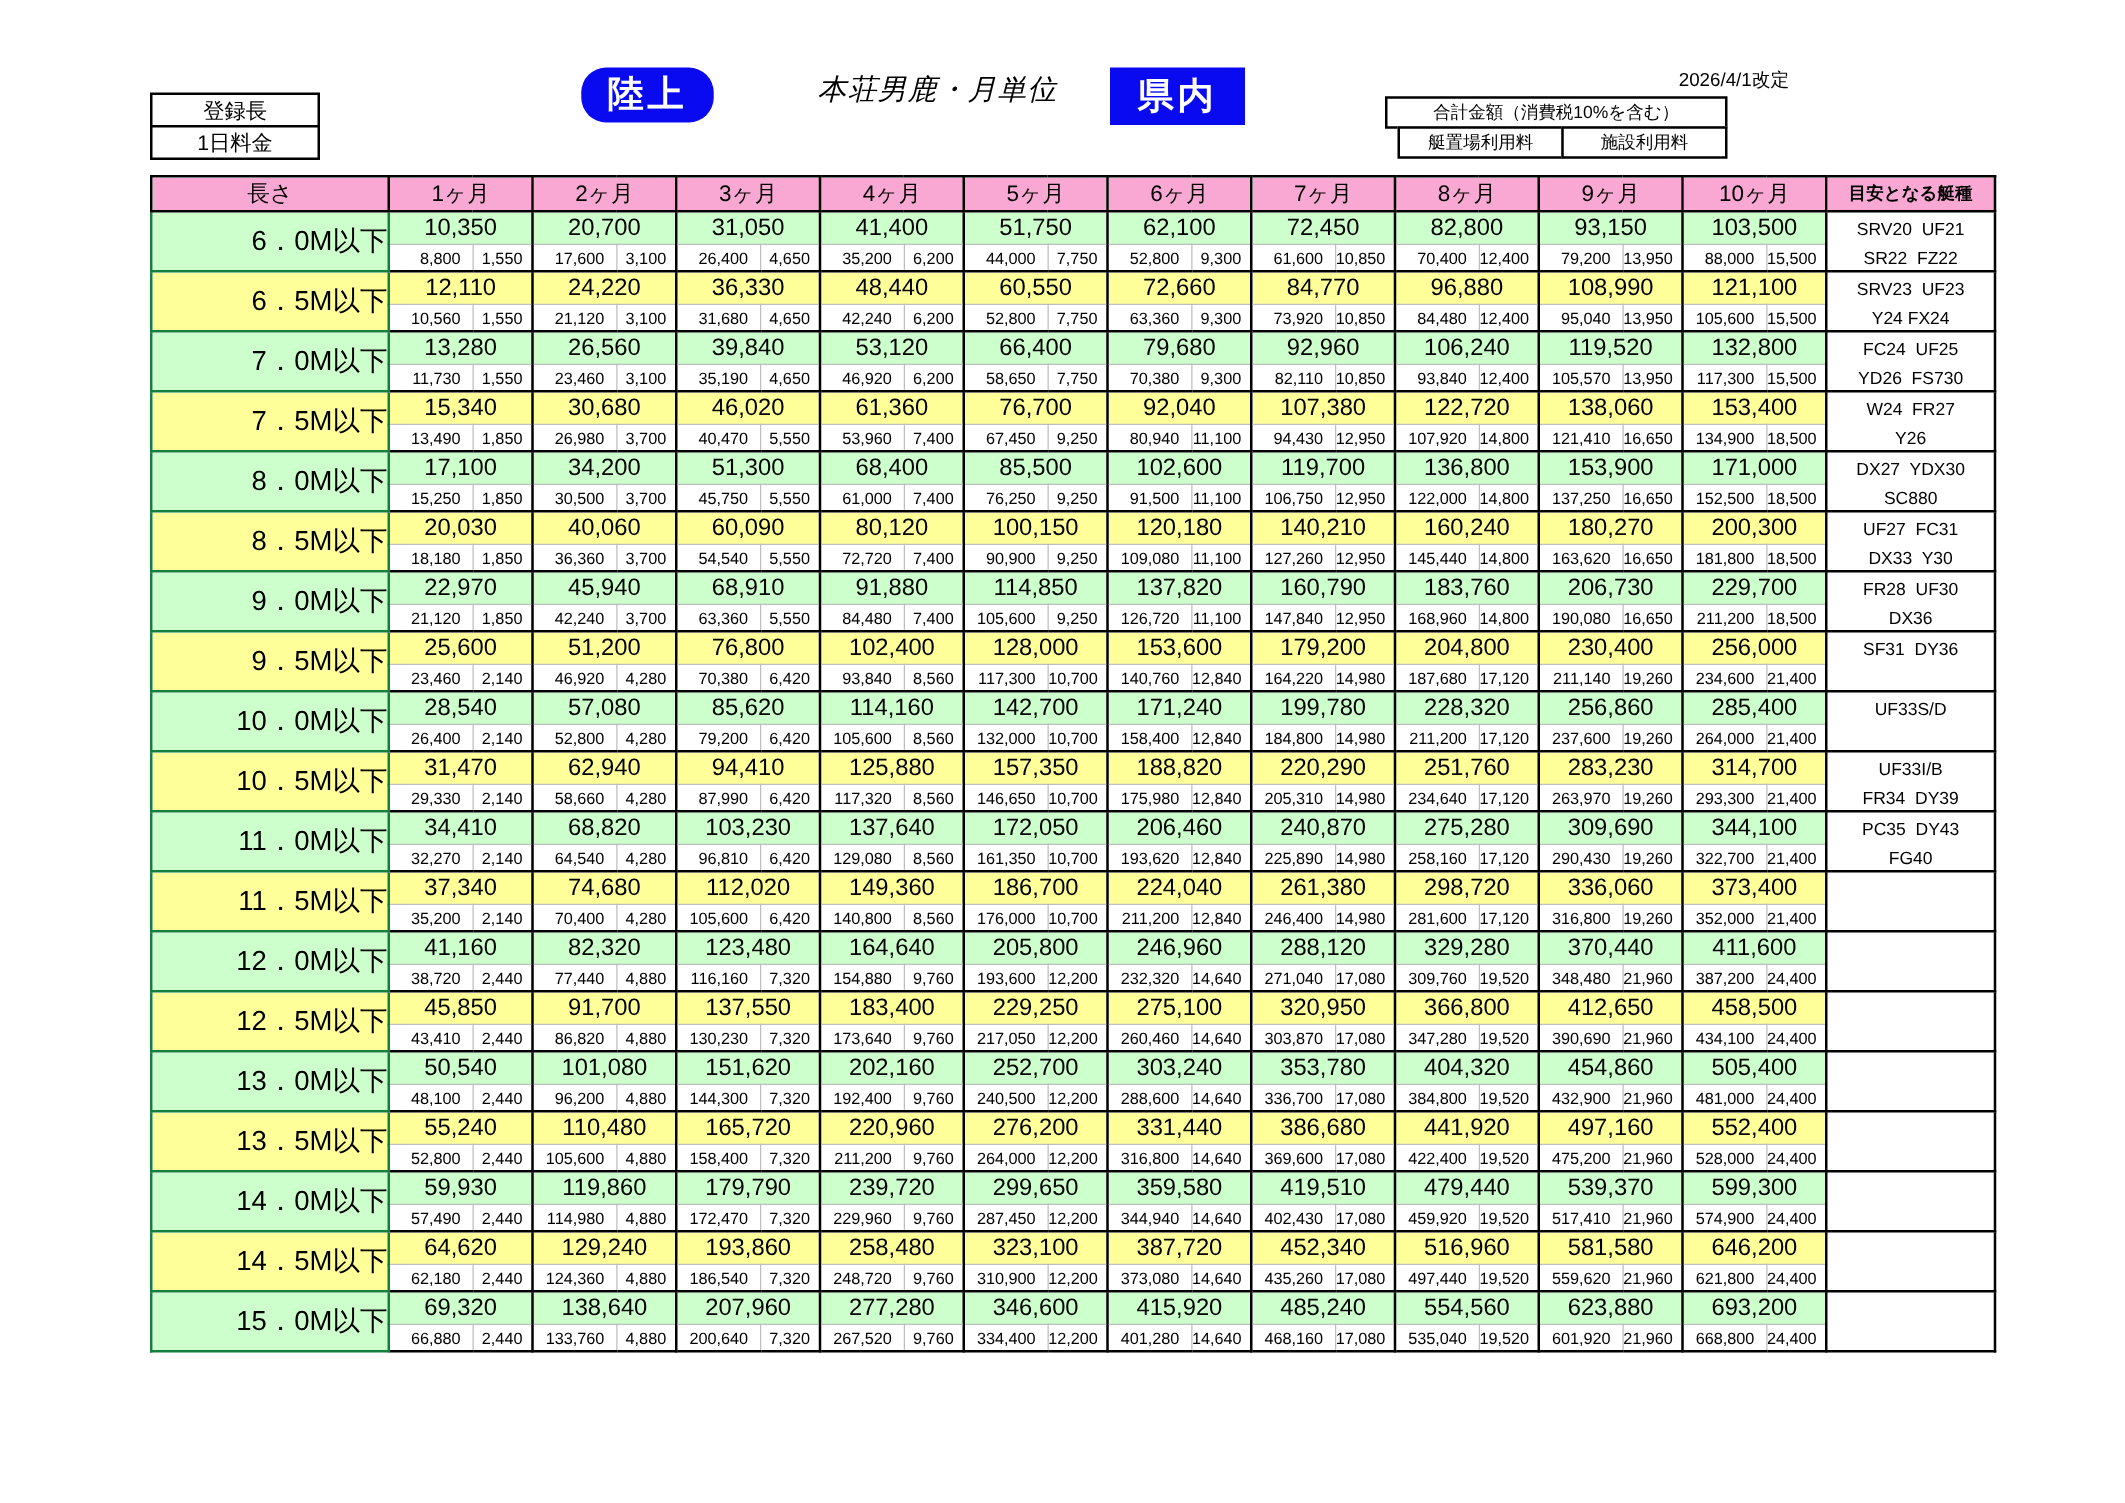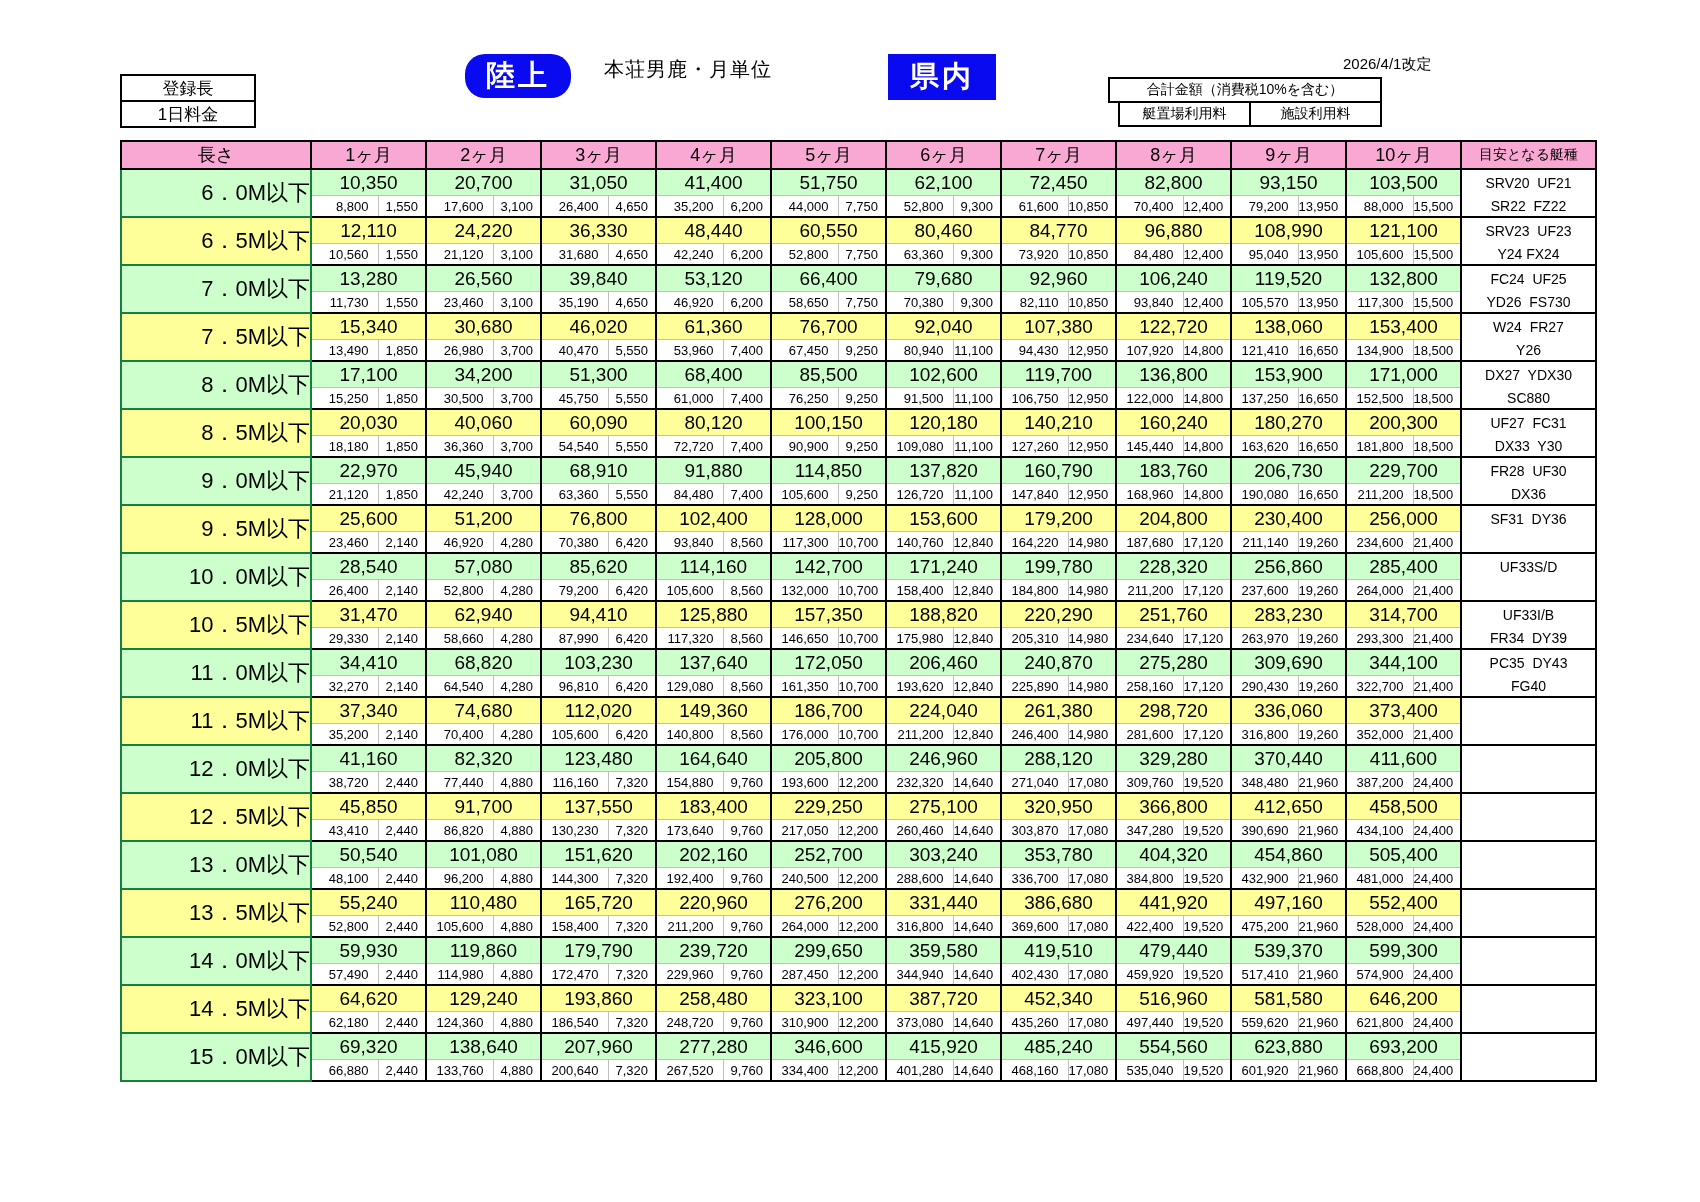--- a/index.html
+++ b/index.html
@@ -12,40 +12,40 @@
   .reg-cell{height:24px;border:2px solid #000;display:flex;align-items:center;
             justify-content:center;font-size:17px;background:#fff;}
   .reg-cell+.reg-cell{margin-top:-2px;}
 
   
   .badge{position:absolute;background:var(--blue);color:#fff;font-weight:bold;
          display:flex;align-items:center;justify-content:center;letter-spacing:3px;}
   .badge-land{left:465px;top:54px;width:106px;height:44px;font-size:29px;border-radius:20px;}
   .badge-area{left:888px;top:54px;width:108px;height:46px;font-size:29px;}
 
-  .title{position:absolute;left:604px;top:56px;font-size:20px;letter-spacing:1px;}
+  .title{position:absolute;left:654px;top:56px;font-size:23px;letter-spacing:1px;font-style:italic;}
   .revision{position:absolute;left:1343px;top:55px;font-size:15px;}
   .note{position:absolute;left:308px;top:102px;font-size:17px;}
 
   
   .legend{position:absolute;left:1108px;top:77px;width:274px;}
   .legend-top{border:2px solid #000;height:22px;display:flex;align-items:center;
               justify-content:center;font-size:14px;background:#fff;}
   .legend-bottom{display:flex;margin-top:-2px;padding-left:10px;}
   .legend-cell{flex:1;border:2px solid #000;height:22px;display:flex;align-items:center;
                justify-content:center;font-size:14px;background:#fff;}
   .legend-cell+.legend-cell{margin-left:-2px;}
 
   
   .price-table{position:absolute;left:120px;top:140px;border-collapse:collapse;
                table-layout:fixed;width:1475px;}
   .price-table th,.price-table td{padding:0;overflow:hidden;}
   .price-table th{border:2px solid #000;height:26px;font-size:18px;font-weight:normal;
                   background:#f9a8d4;text-align:center;}
-  th.boat-h{font-size:14px;}
+  th.boat-h{font-size:14px;font-weight:bold;}
   td.len{border:2px solid #15803d;font-size:22px;text-align:right;}
   td.total{border-left:2px solid #000;border-right:2px solid #000;border-top:2px solid #000;
            border-bottom:1px solid #bfbfbf;font-size:19px;text-align:center;height:25px;}
   td.sub{height:20px;font-size:13px;border-bottom:2px solid #000;border-top:1px solid #bfbfbf;
          background:#fff;}
   td.sub.m{border-left:2px solid #000;border-right:1px solid #bfbfbf;text-align:right;padding-right:9px;}
   td.sub.f{border-right:2px solid #000;text-align:right;padding-right:7px;}
   td.boat{border:2px solid #000;background:#fff;font-size:14px;text-align:center;white-space:pre;}
   .boat-line1{height:25px;display:flex;align-items:center;justify-content:center;}
   .boat-line2{height:20px;display:flex;align-items:center;justify-content:center;}
@@ -153,21 +153,21 @@
           <td class="sub m">88,000</td>
           <td class="sub f">15,500</td>
         </tr>
         <tr>
           <td class="len y" rowspan="2">6．5M以下</td>
           <td class="total y" colspan="2">12,110</td>
           <td class="total y" colspan="2">24,220</td>
           <td class="total y" colspan="2">36,330</td>
           <td class="total y" colspan="2">48,440</td>
           <td class="total y" colspan="2">60,550</td>
-          <td class="total y" colspan="2">80,460</td>
+          <td class="total y" colspan="2">72,660</td>
           <td class="total y" colspan="2">84,770</td>
           <td class="total y" colspan="2">96,880</td>
           <td class="total y" colspan="2">108,990</td>
           <td class="total y" colspan="2">121,100</td>
           <td class="boat" rowspan="2"><div class="boat-line1">SRV23  UF23</div><div class="boat-line2">Y24 FX24</div></td>
         </tr>
         <tr>
           <td class="sub m">10,560</td>
           <td class="sub f">1,550</td>
           <td class="sub m">21,120</td>

